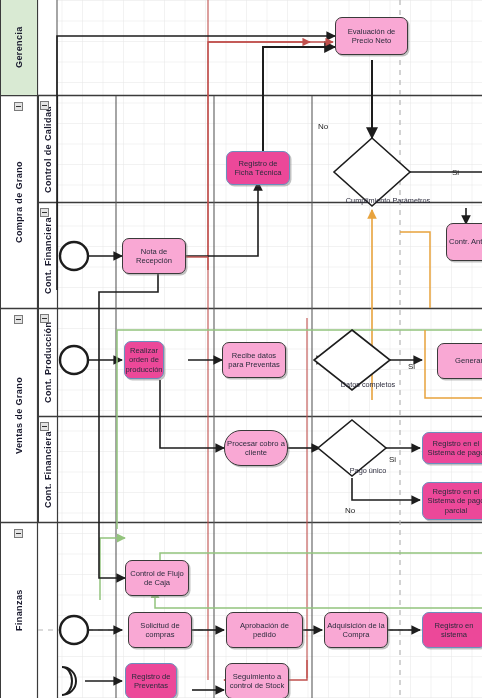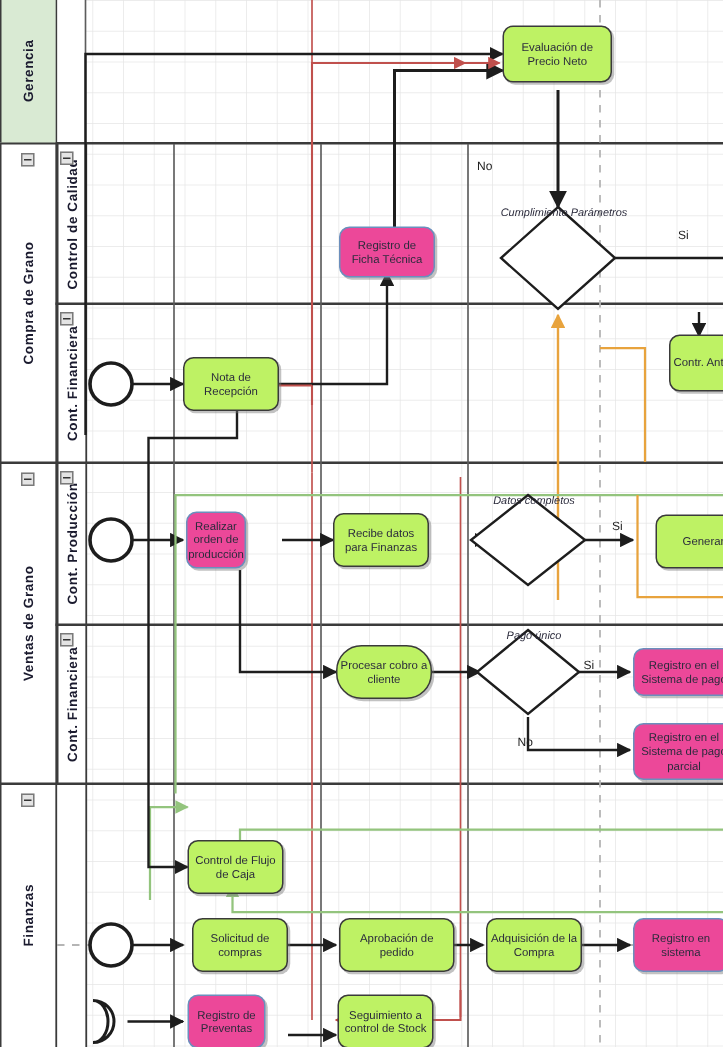--- a/index.html
+++ b/index.html
@@ -24,34 +24,35 @@
     border:1px solid #7a7a7a;background:#e4e4e4;
     box-sizing:border-box;
     font-size:7px;line-height:7px;text-align:center;color:#333;
   }
   .collapse-btn::before{content:"";position:absolute;left:1px;top:3px;width:5px;height:1px;background:#333;}
   .node{
     position:absolute;box-sizing:border-box;
     display:flex;align-items:center;justify-content:center;text-align:center;
     font-size:7.6px;color:#2b2b3c;line-height:1.25;
     padding:1px 2px;
-    background:#bef264;border:1.4px solid #3a3a3a;border-radius:7px;
+    background:#f9a8d4;border:1.4px solid #3a3a3a;border-radius:7px;
     box-shadow:1.5px 1.5px 0 rgba(120,120,120,0.45);
   }
   .node.blue{background:#ec4899;border-color:#6b8fbd;}
   .node.clip{overflow:hidden;}
   .diamond-wrap{position:absolute;}
   .diamond-txt{
-    position:absolute;left:4px;top:0;width:100%;height:100%;
-    display:flex;align-items:flex-start;justify-content:center;text-align:center;
-    font-size:7.3px;color:#2b2b3c;line-height:1.2;font-style:italic;
+    position:absolute;left:16px;top:0;width:100%;height:100%;
+    display:flex;align-items:flex-end;justify-content:center;text-align:center;
+    font-size:7.3px;color:#2b2b3c;line-height:1.2;
   }
   .edge-label{
     position:absolute;font-size:8px;color:#1d1d1d;
     background:transparent;
+    margin-top:16px;
   }
 </style>
 </head>
 <body>
 
 <div id="stage">
 
   <svg id="svgroot" viewBox="0 0 482 698">
     <defs>
       <pattern id="gridsm" width="20.5" height="20.5" patternUnits="userSpaceOnUse">
@@ -279,21 +280,21 @@
 
   <div class="node clip" style="left:446px;top:223px;width:66px;height:38px;">
     <span>Contr. Antic. pago</span>
   </div>
 
   <div class="node blue" style="left:124px;top:341px;width:40px;height:38px;">
     <span>Realizar orden de producción</span>
   </div>
 
   <div class="node" style="left:222px;top:342px;width:64px;height:36px;">
-    <span>Recibe datos para Finanzas</span>
+    <span>Recibe datos para Preventas</span>
   </div>
 
   <div class="diamond-wrap" style="left:308px;top:330px;width:88px;height:60px;">
     <div class="diamond-txt">
       <span>Datos completos</span>
     </div>
   </div>
 
   <div class="node clip" style="left:437px;top:343px;width:64px;height:36px;">
     <span>Generar</span>

